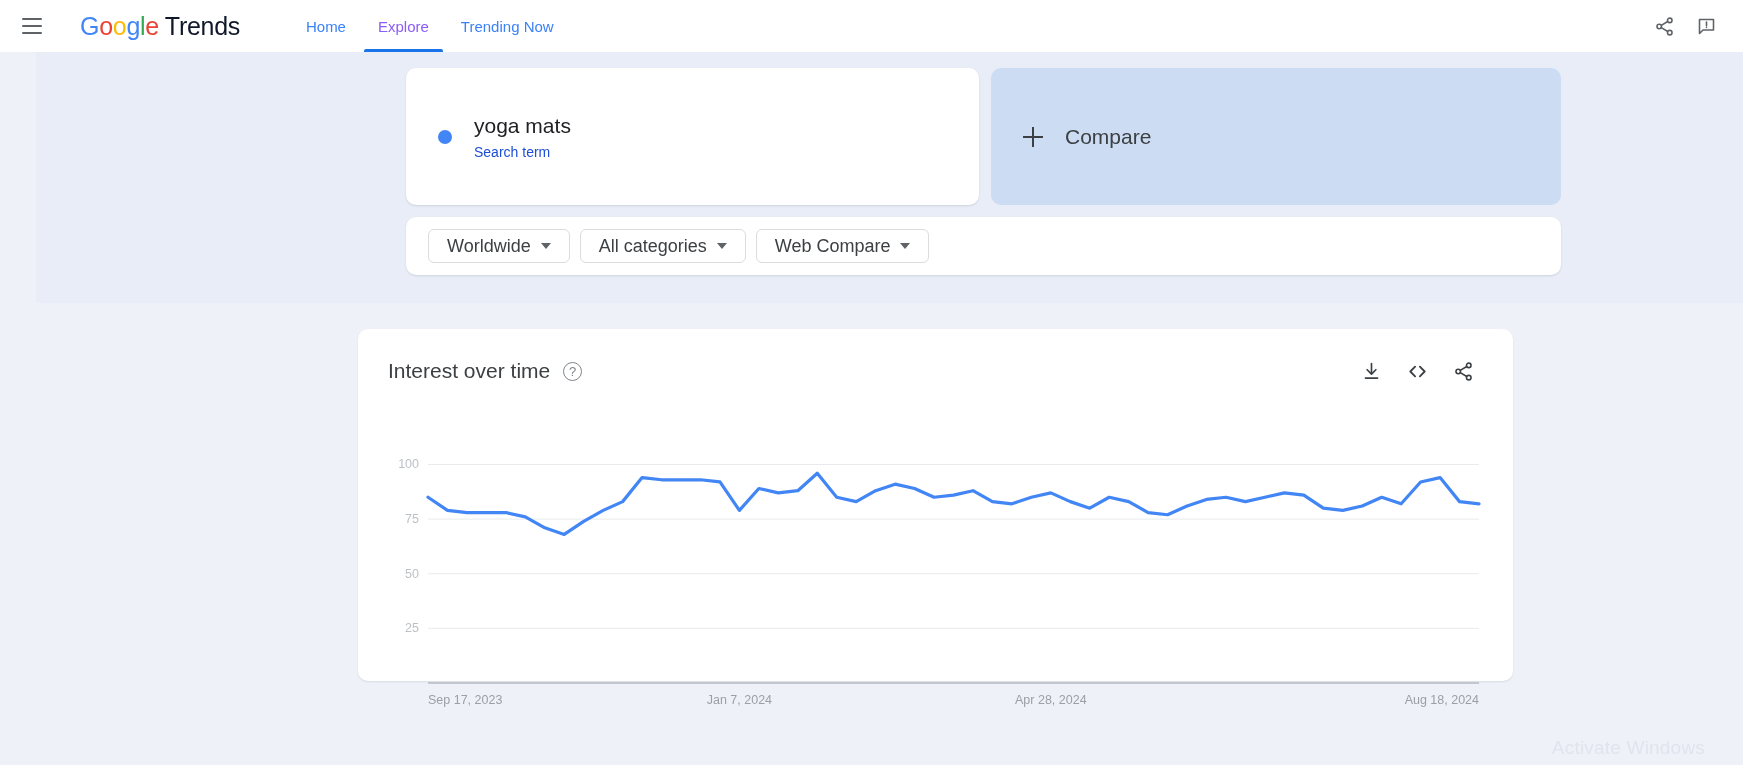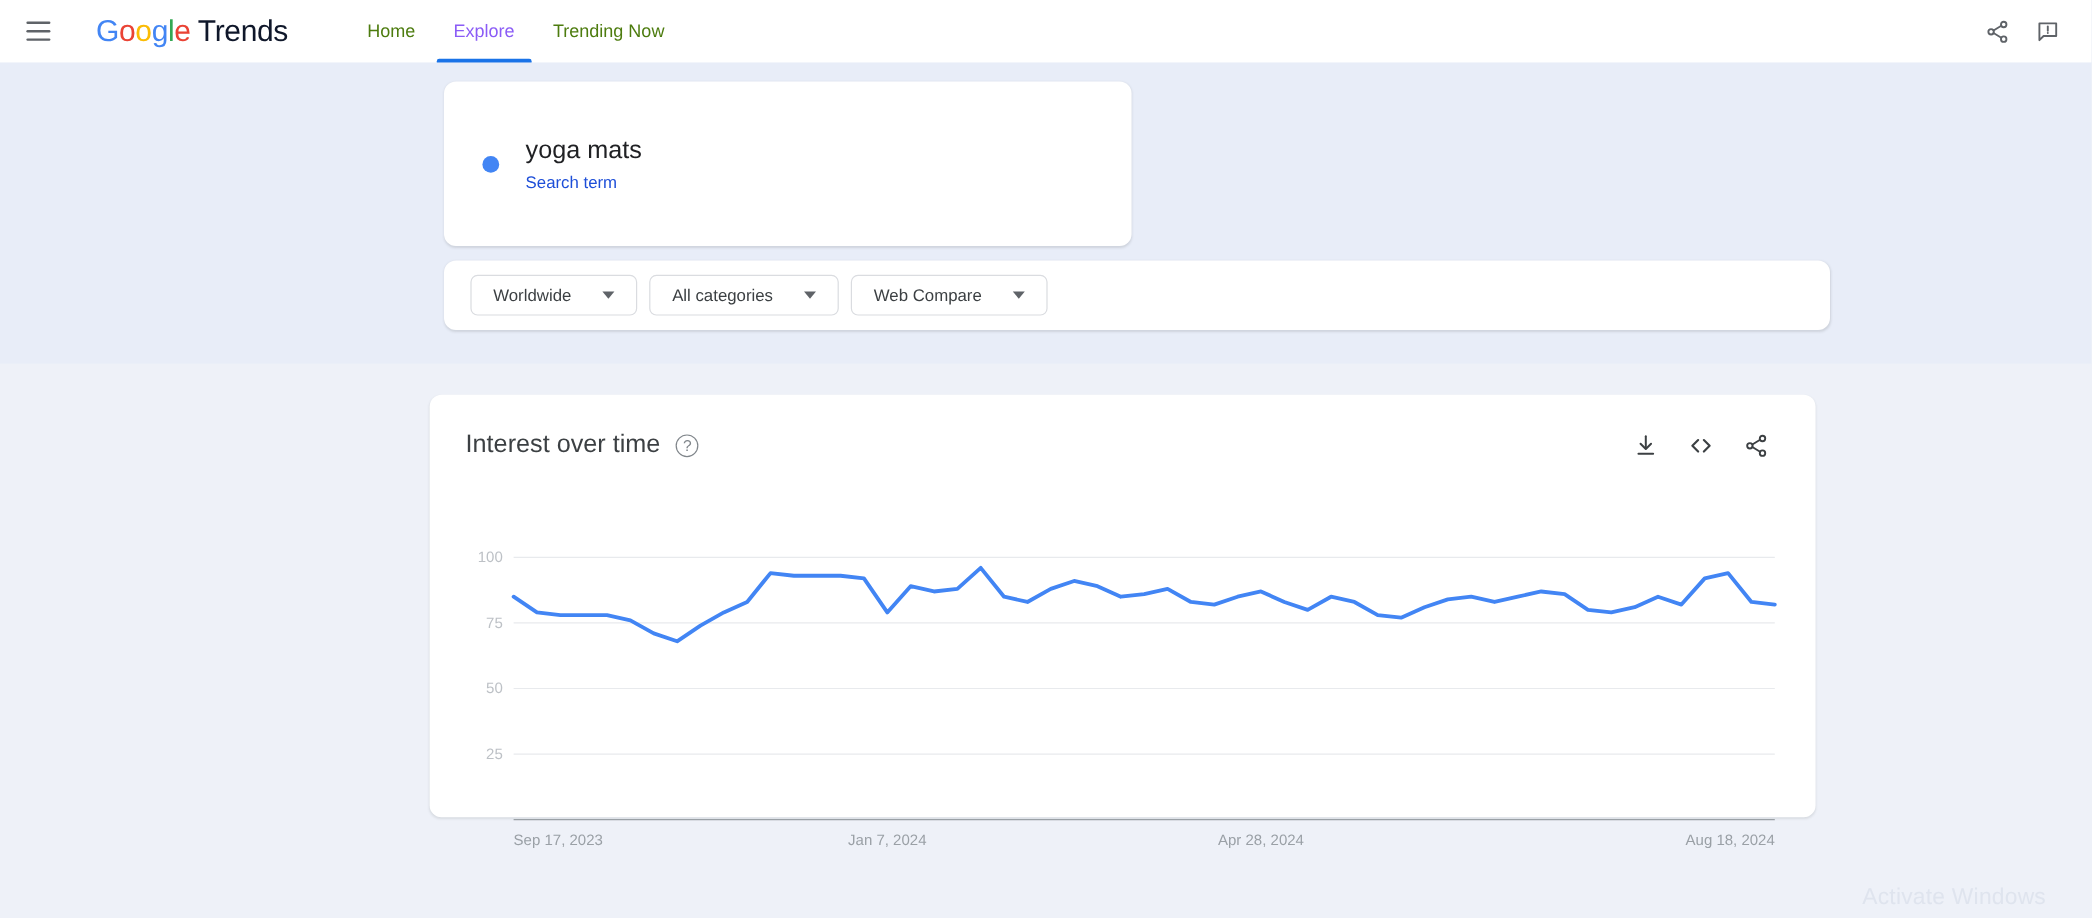--- a/index.html
+++ b/index.html
@@ -43,21 +43,21 @@
   .brand .g-logo .y { color:#FBBC05; }
   .brand .g-logo .gr { color:#34A853; }
   .brand .trends { color:#0f172a; margin-left: 6px; font-size: 25px; font-weight: 400; }
 
   .nav { display: flex; align-items: stretch; height: 52px; margin-left: 50px; }
   .nav-item {
     position: relative;
     display: flex; align-items: center;
     padding: 0 16px;
     font-size: 15px;
-    color: #4d7c0f;
+    color: #3b82f6;
     cursor: pointer;
     white-space: nowrap;
   }
   .nav-item.active { color: #8b5cf6; }
   .nav-item.active::after {
     content: "";
     position: absolute;
     left: 2px; right: 2px; bottom: 0;
     height: 3px; background: #1a73e8;
     border-radius: 2px 2px 0 0;
@@ -67,20 +67,21 @@
     width: 42px; height: 42px;
     display: flex; align-items: center; justify-content: center;
     border-radius: 50%; cursor: pointer;
   }
   .icon-btn svg { display: block; }
 
   
   .query-band {
     background: #e8edf8;
     padding: 16px 0 28px 12px;
+    margin-left: 36px;
   }
   .band-inner { width: 1155px; margin-left: 358px; }
 
   .term-row { display: flex; gap: 12px; height: 137px; }
   .term-card {
     width: 573px;
     background: #ffffff;
     border-radius: 10px;
     display: flex;
     align-items: center;
@@ -131,22 +132,22 @@
   }
   .chip {
     height: 34px;
     border: 1px solid #dadce0;
     border-radius: 6px;
     background: #fff;
     display: flex;
     align-items: center;
     justify-content: center;
     padding: 0 18px;
-    gap: 26px;
-    font-size: 14px;
+    gap: 10px;
+    font-size: 18px;
     color: #3c4043;
     cursor: pointer;
     white-space: nowrap;
   }
   .caret {
     width: 0; height: 0;
     border-left: 5px solid transparent;
     border-right: 5px solid transparent;
     border-top: 6px solid #5f6368;
   }
@@ -243,20 +244,24 @@
 
     <div class="term-row">
       <div class="term-card">
         <div class="term-dot"></div>
         <div>
           <div class="term-name">yoga mats</div>
           <div class="term-sub">Search term</div>
         </div>
       </div>
 
+      <div class="compare-card">
+        <div class="plus-icon"></div>
+        <div class="compare-label">Compare</div>
+      </div>
     </div>
 
     <div class="filters-card">
       <div class="chip">
         <span>Worldwide</span>
         <span class="caret"></span>
       </div>
       <div class="chip">
         <span>All categories</span>
         <span class="caret"></span>

